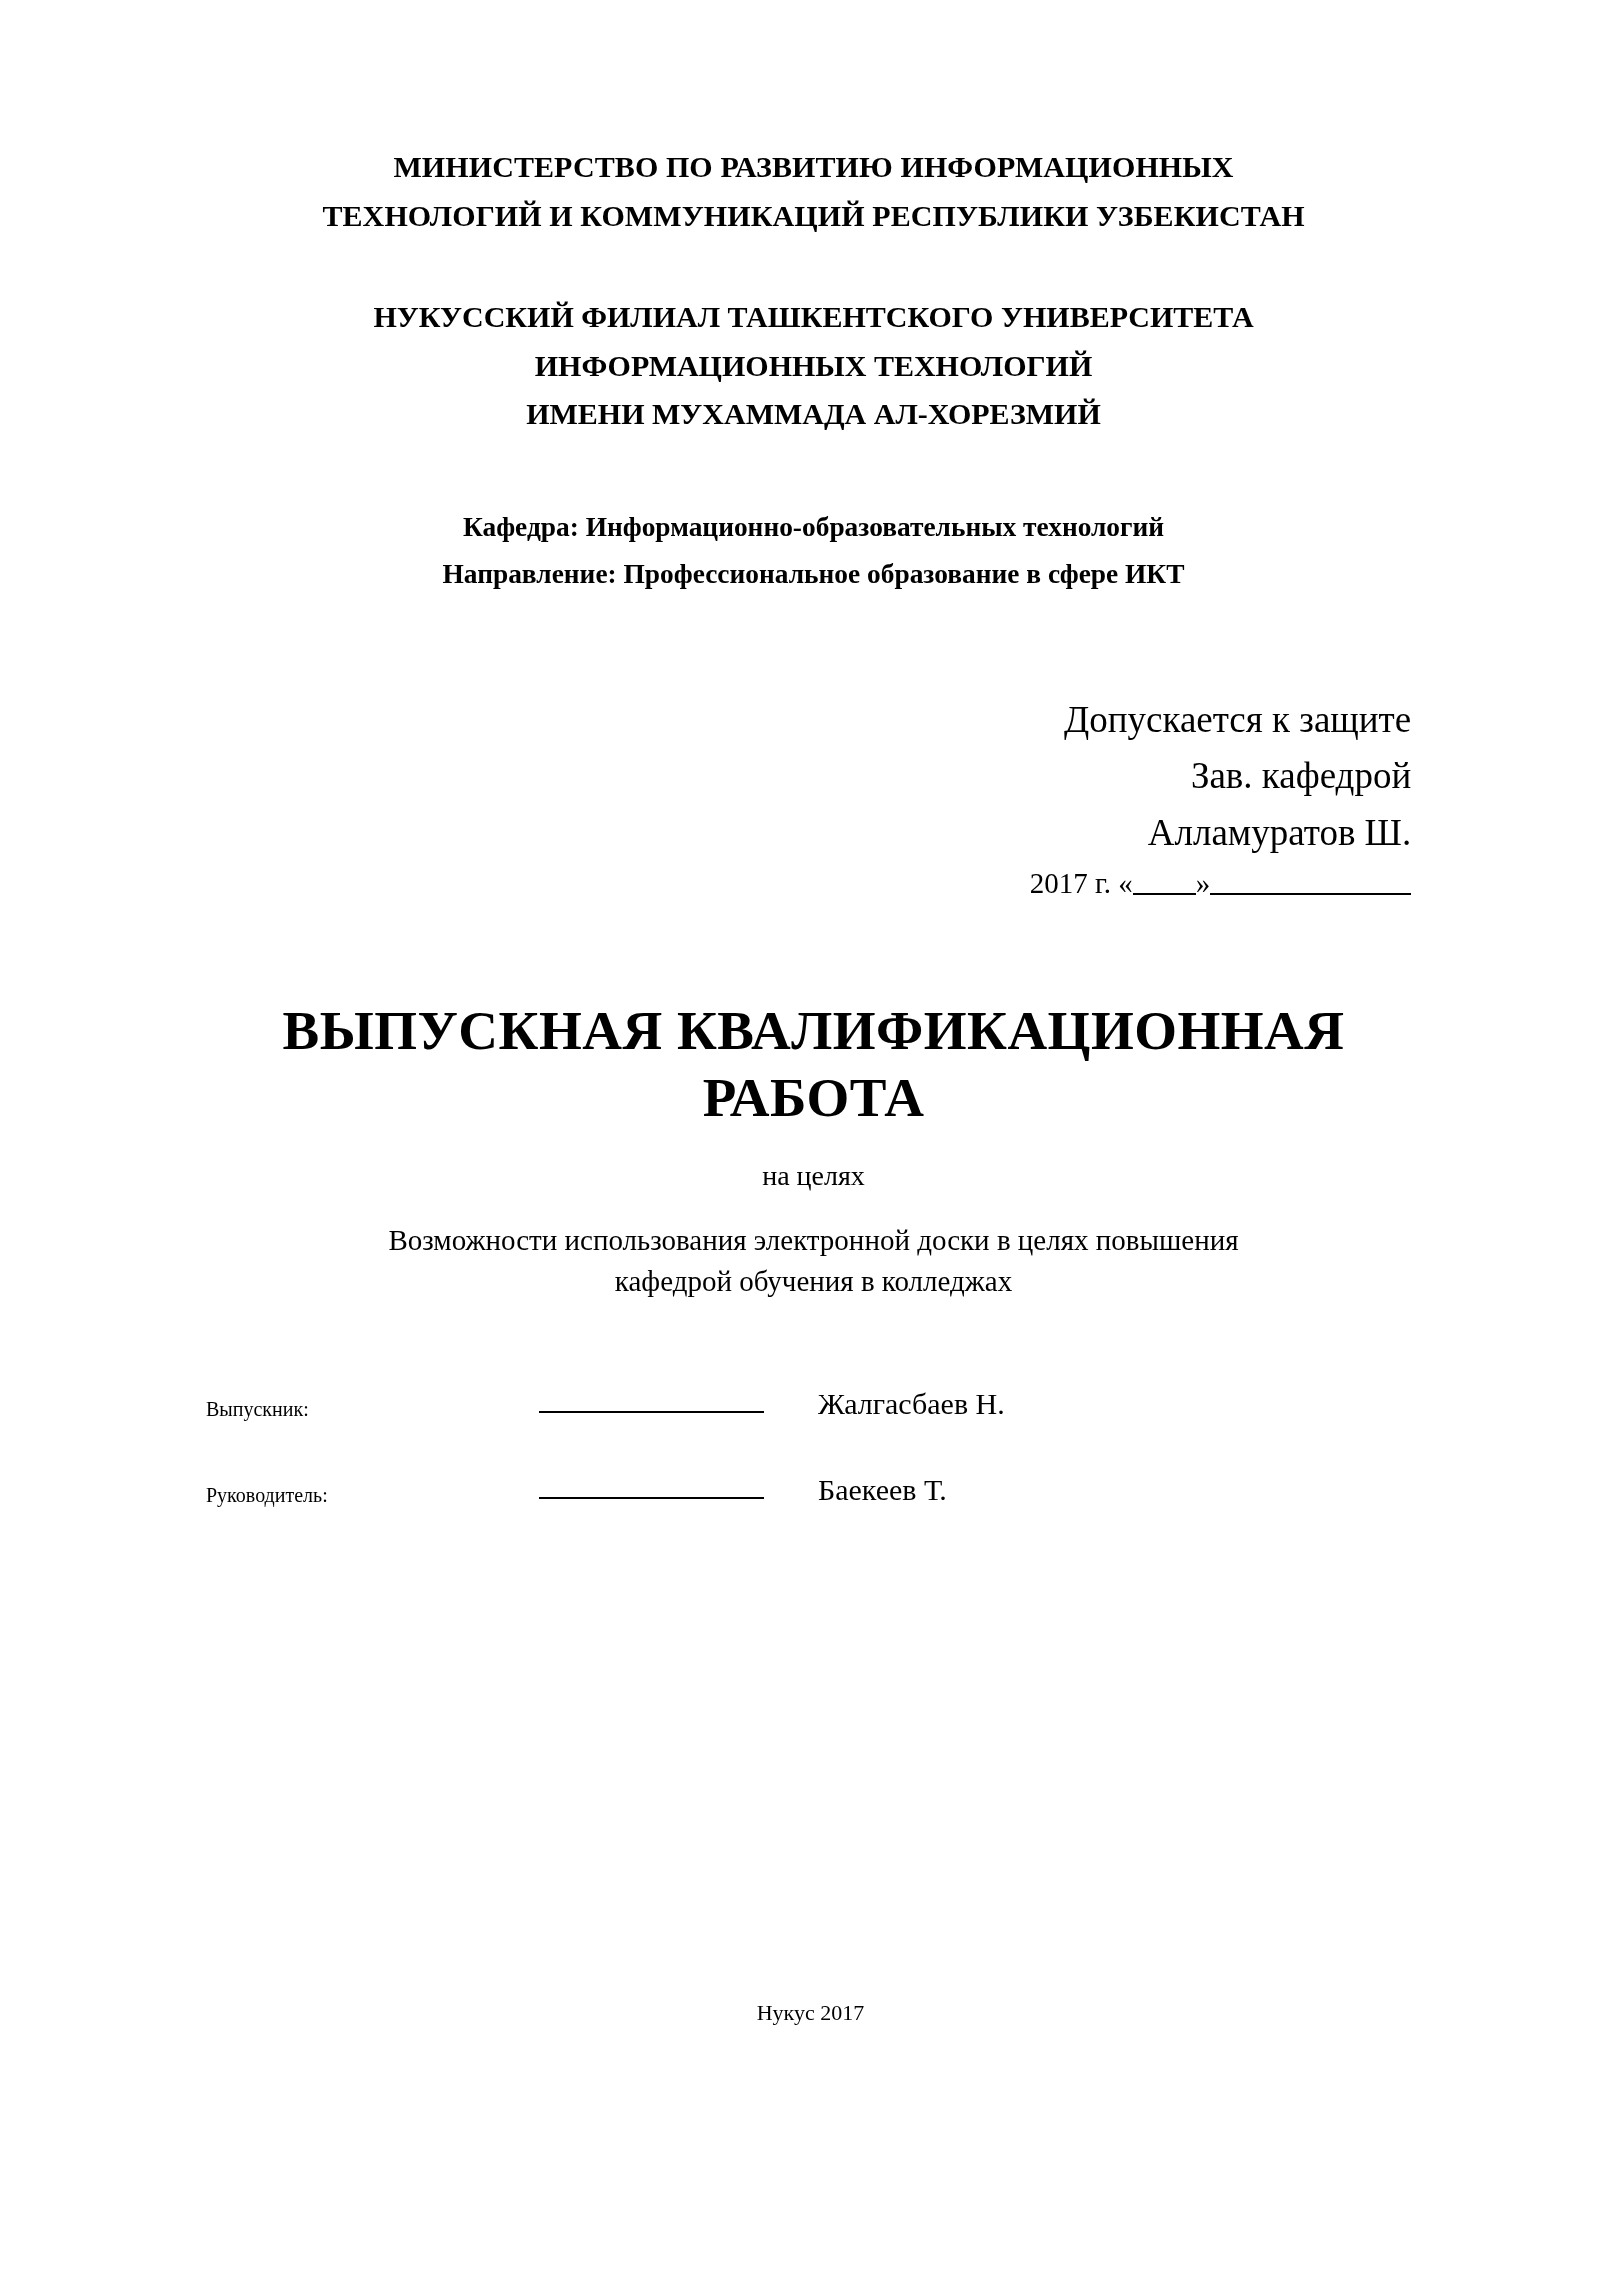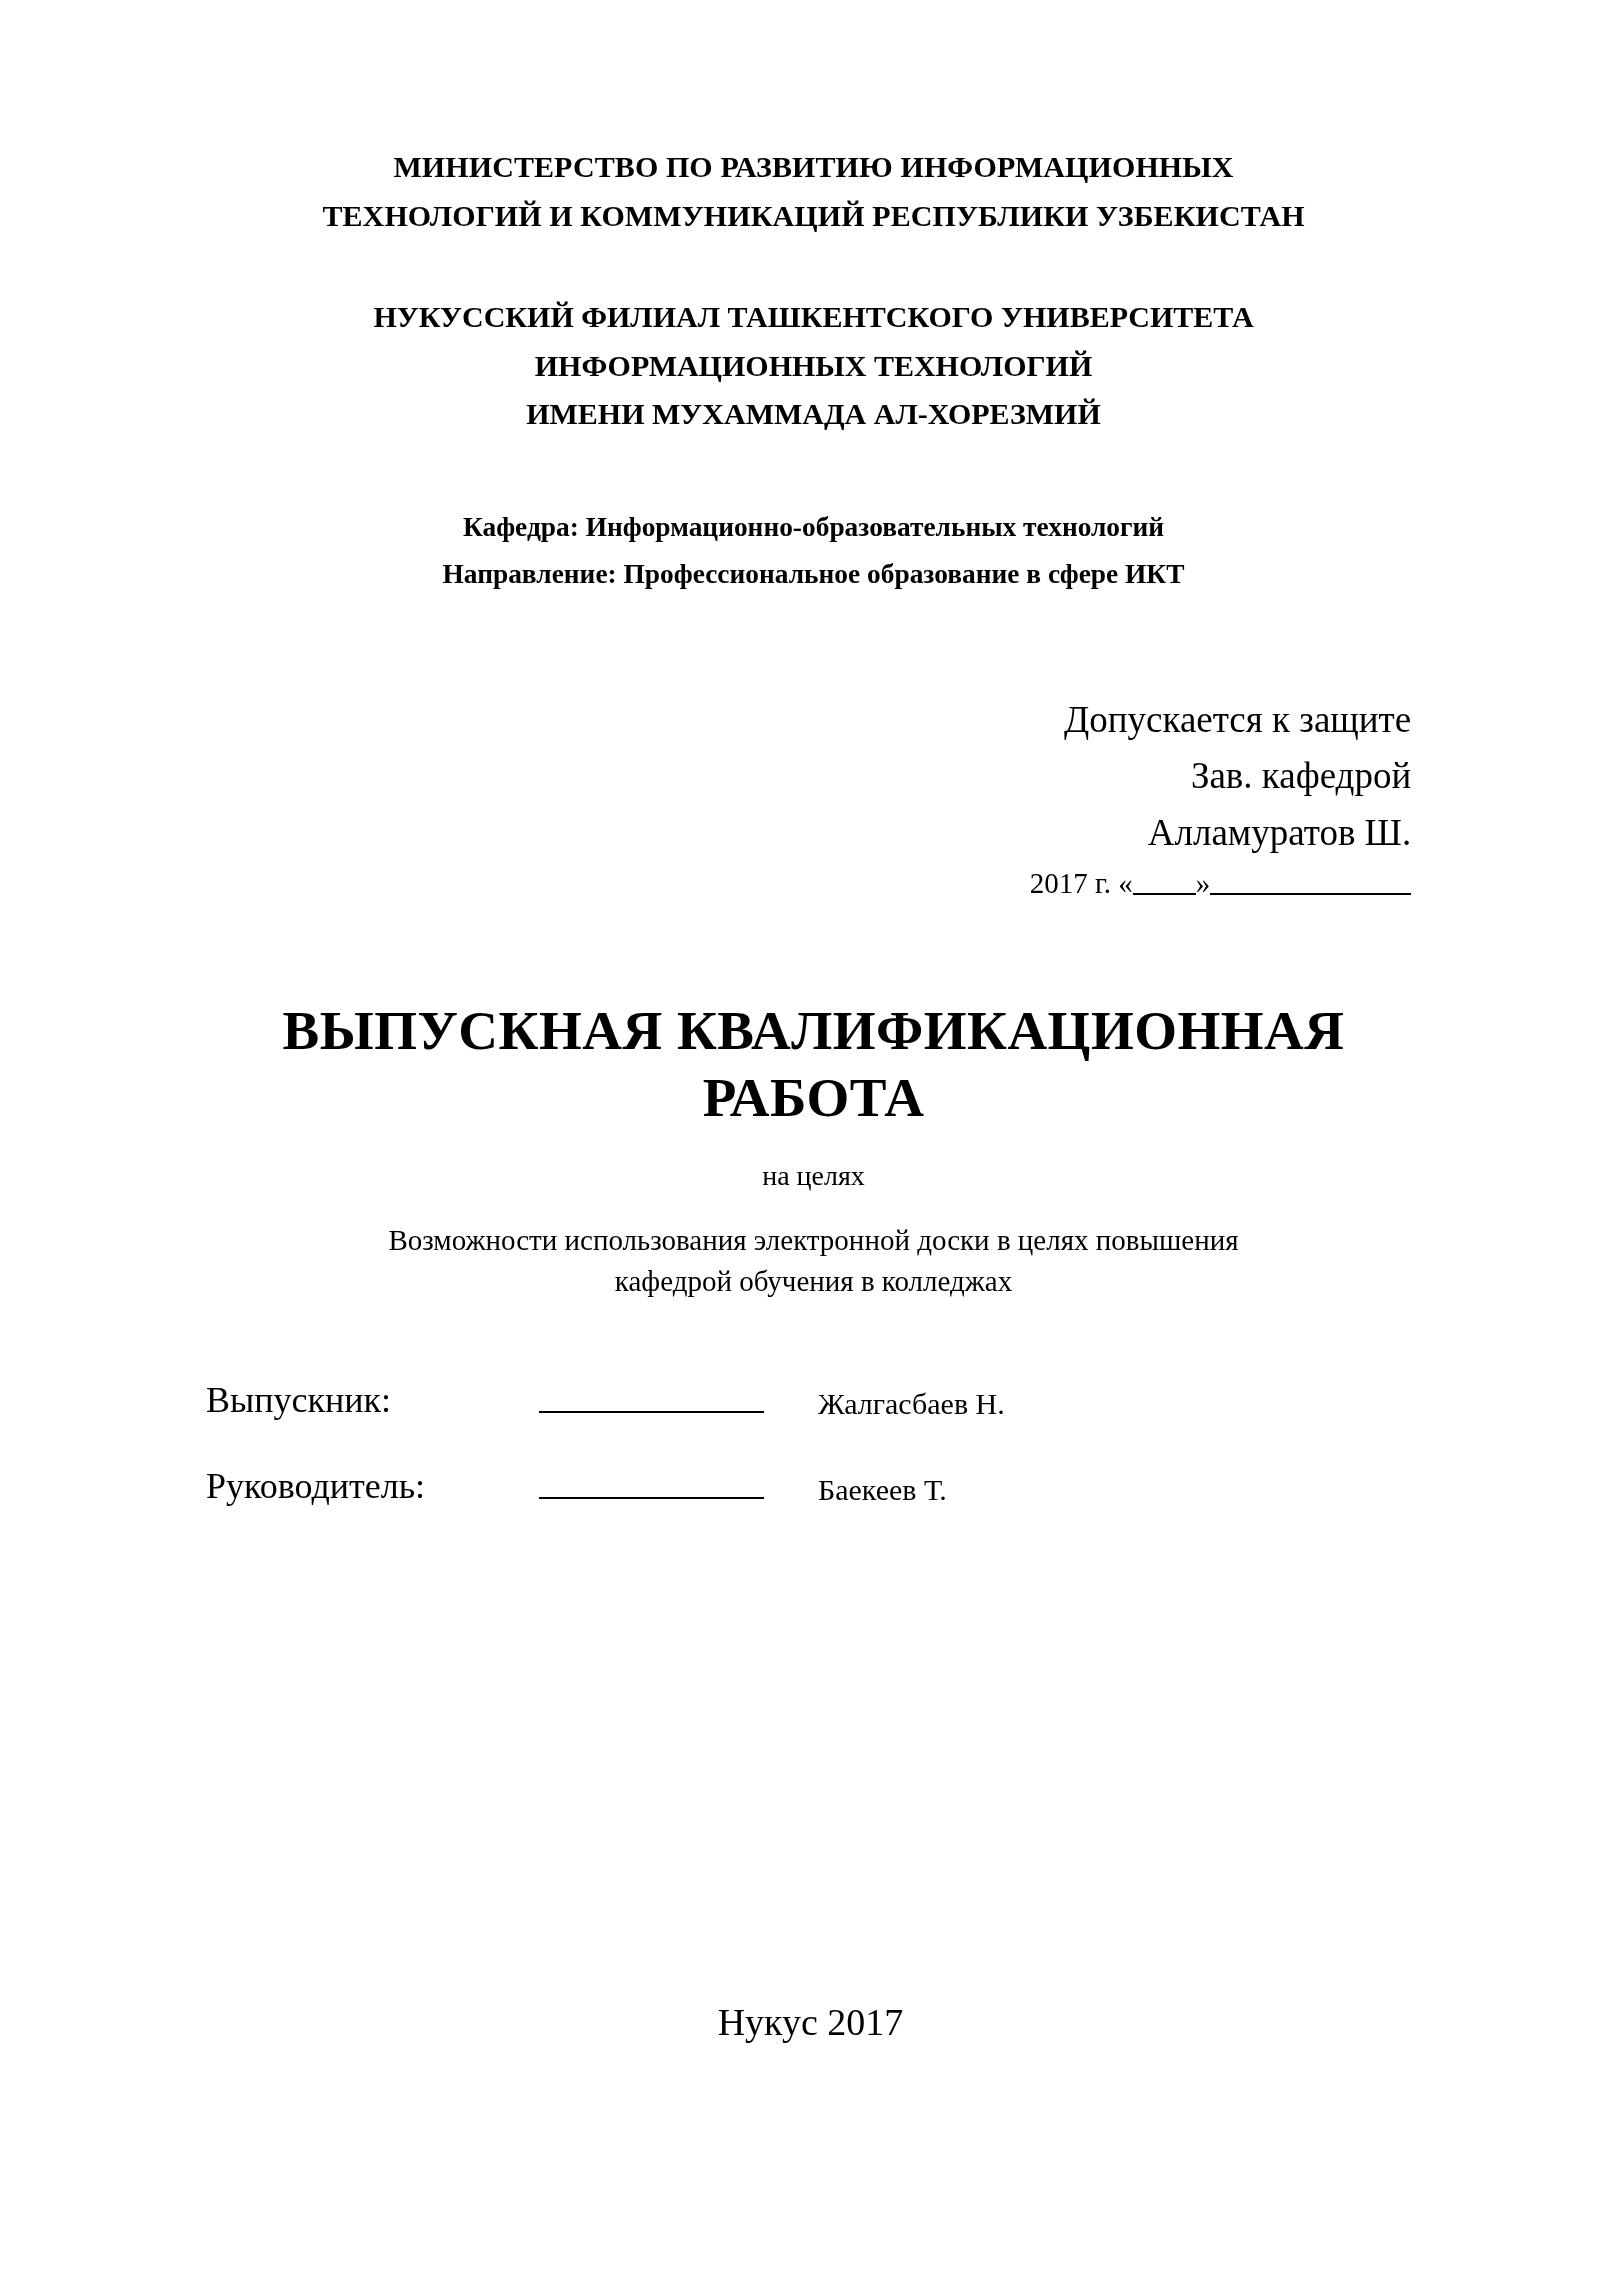--- a/index.html
+++ b/index.html
@@ -128,21 +128,21 @@
   .signatures {
     margin-top: 78px;
   }
   .sig-row {
     display: flex;
     align-items: flex-end;
     margin-bottom: 45px;
     height: 41px;
   }
   .sig-label {
-    font-size: 36px;
+    font-size: 20px;
     width: 333px;
     flex: 0 0 333px;
     white-space: nowrap;
     margin-top: 18px;
   }
   .sig-rule {
     flex: 0 0 225px;
     border-bottom: 2.5px solid #000;
     height: 1px;
     margin-bottom: 7.8px;
@@ -153,21 +153,21 @@
     white-space: nowrap;
   }
 
   
   .footer {
     position: absolute;
     left: 0;
     right: 0;
     top: 2000px;
     text-align: center;
-    font-size: 38px;
+    font-size: 22px;
   }
 </style>
 </head>
 <body>
 
 <div class="page">
 
   <div class="content">
 
     <div class="ministry-block">

